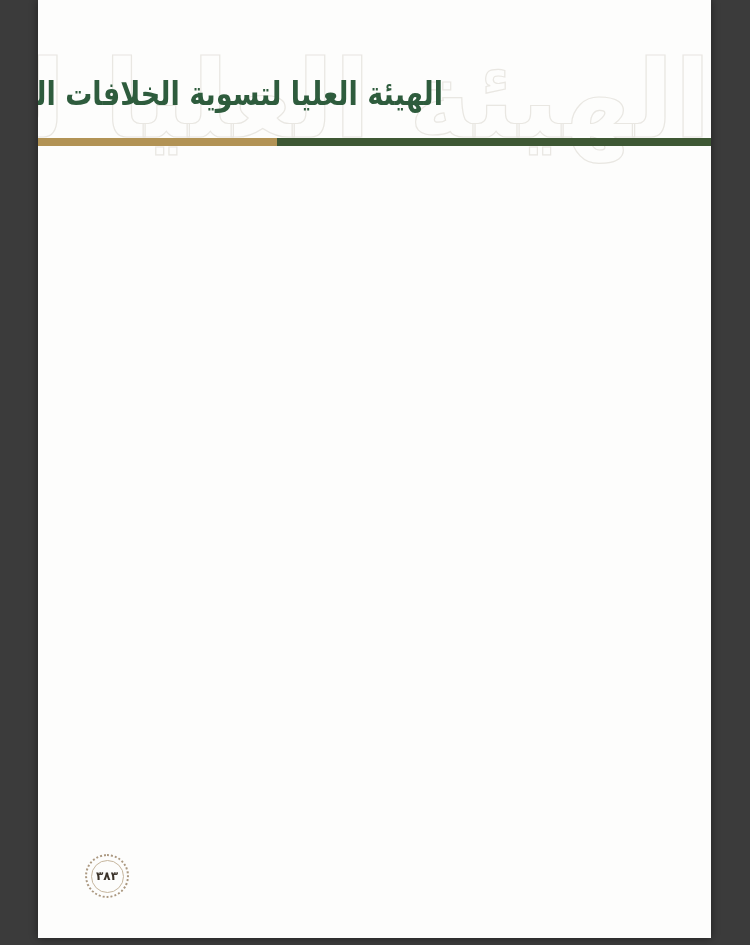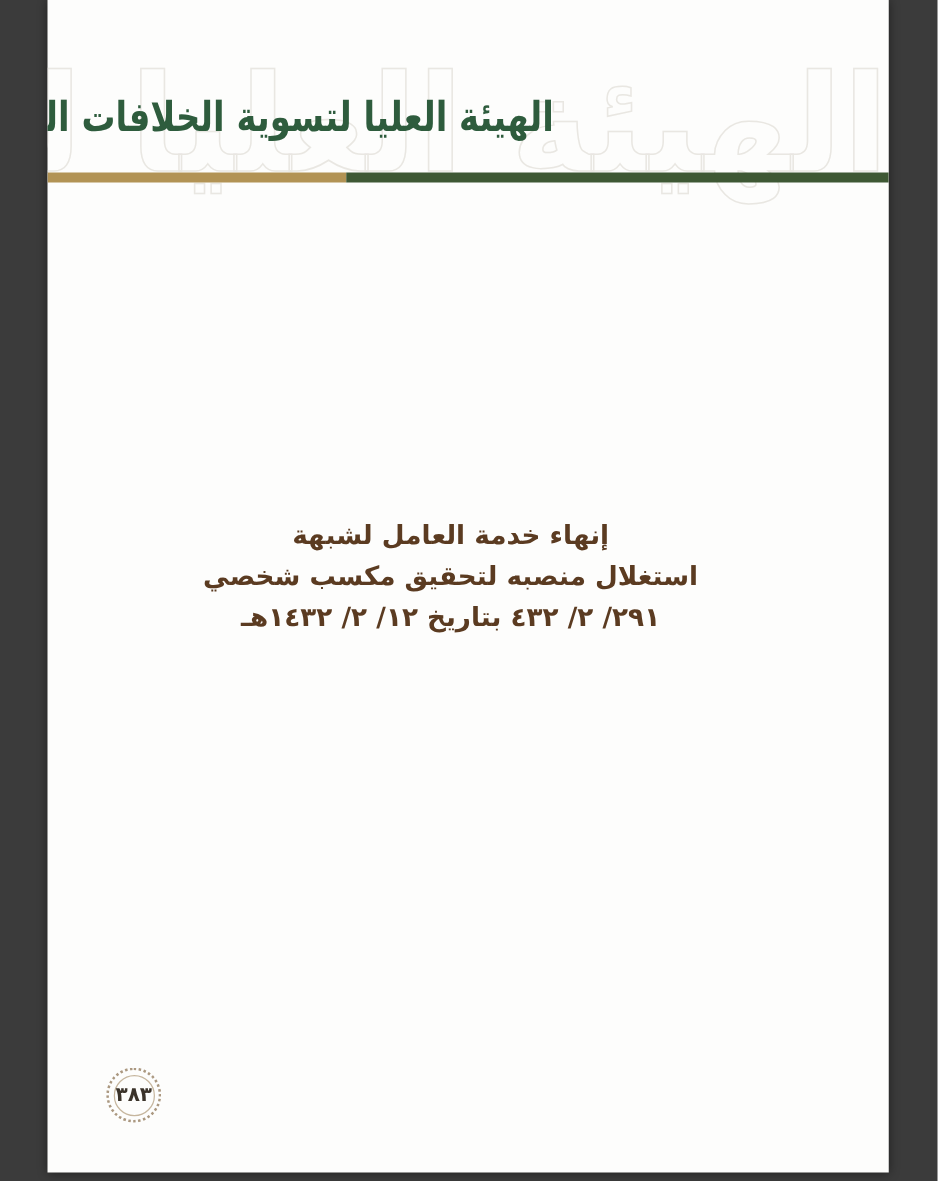--- a/index.html
+++ b/index.html
@@ -101,46 +101,41 @@
   }
   .ornament-inner{
     width:33px; height:33px;
     border:1px solid #c6b69e;
     border-radius:50%;
     display:flex;
     align-items:center;
     justify-content:center;
   }
   .page-number{
-    font-size:16px;
+    font-size:12px;
     font-weight:bold;
     color:#3b332a;
     direction:rtl;
     line-height:1;
   }
 </style>
 </head>
 <body>
 
 <div class="paper">
 
   <div class="watermark">الهيئة العليا لتسوية الخلافات العمالية</div>
 
   <div class="logo">الهيئة العليا لتسوية الخلافات العمالية</div>
 
   <div class="divider">
     <div class="divider-tan"></div>
     <div class="divider-green"></div>
   </div>
 
-  <div class="title-block">
-    <div class="title-line">إنهاء خدمة العامل لشبهة</div>
-    <div class="title-line">استغلال منصبه لتحقيق مكسب شخصي</div>
-    <div class="title-line">٢٩١/ ٢/ ٤٣٢ بتاريخ ١٢/ ٢/ ١٤٣٢هـ</div>
-  </div>
 
   <div class="ornament">
     <div class="ornament-inner">
       <span class="page-number">٣٨٣</span>
     </div>
   </div>
 
 </div>
 
 </body></html>

